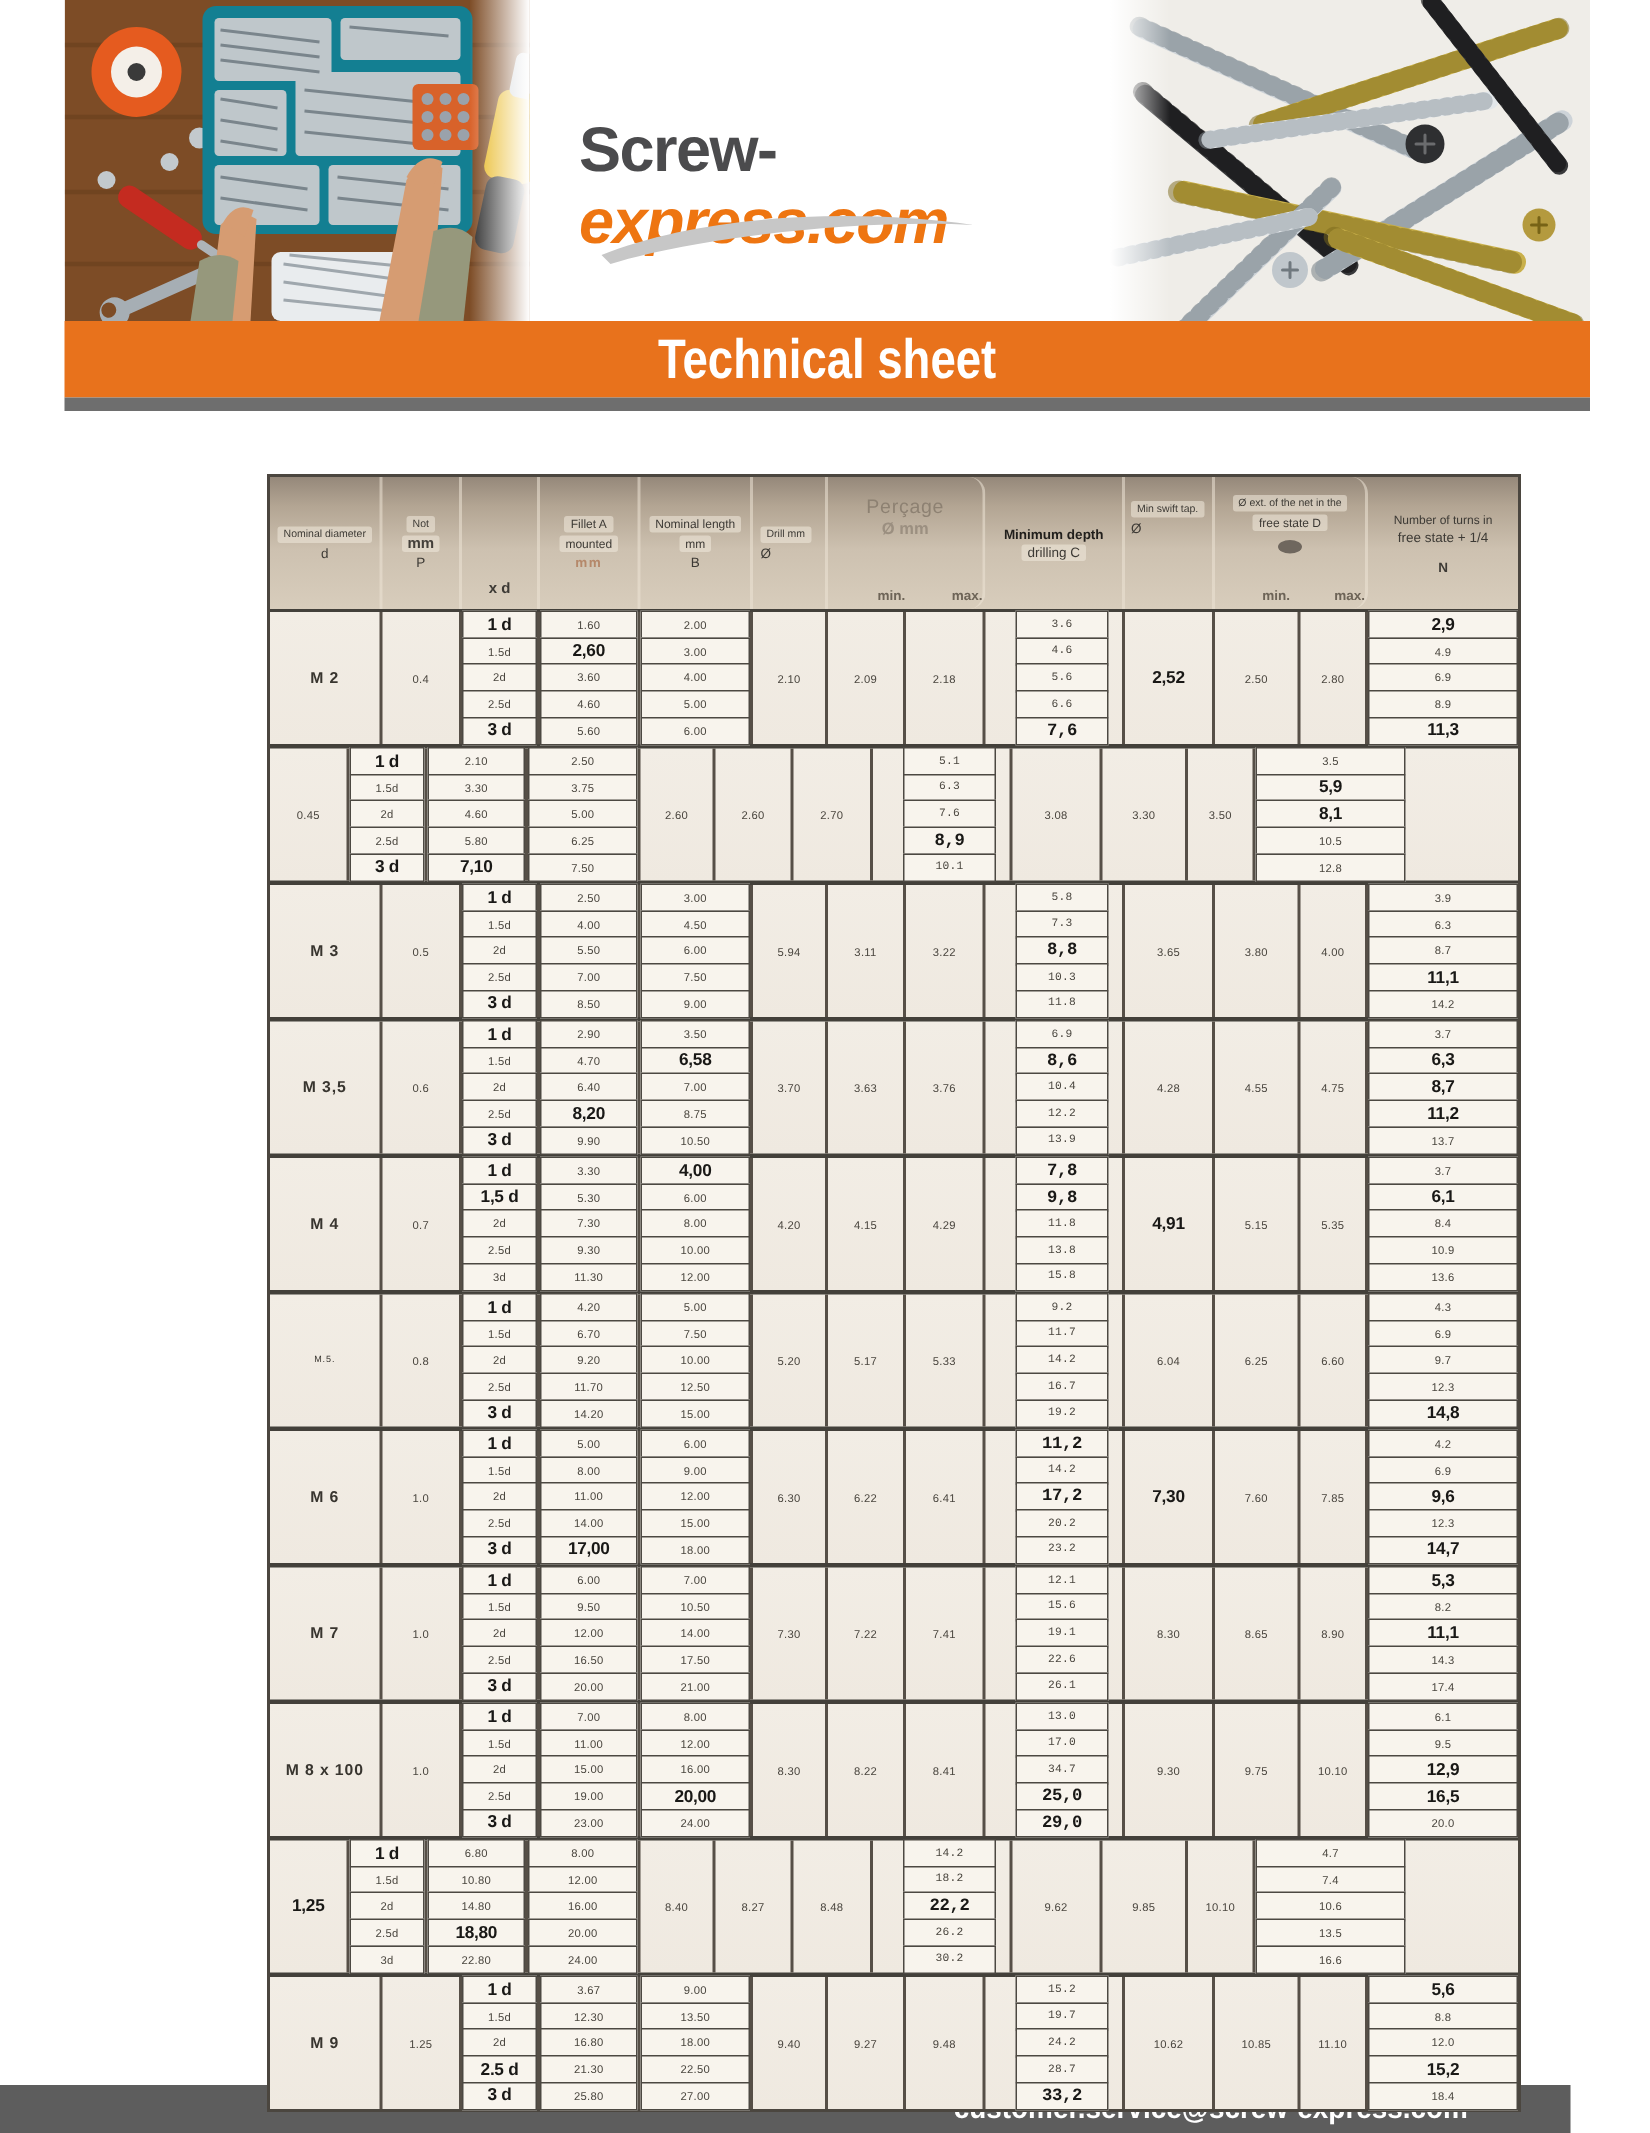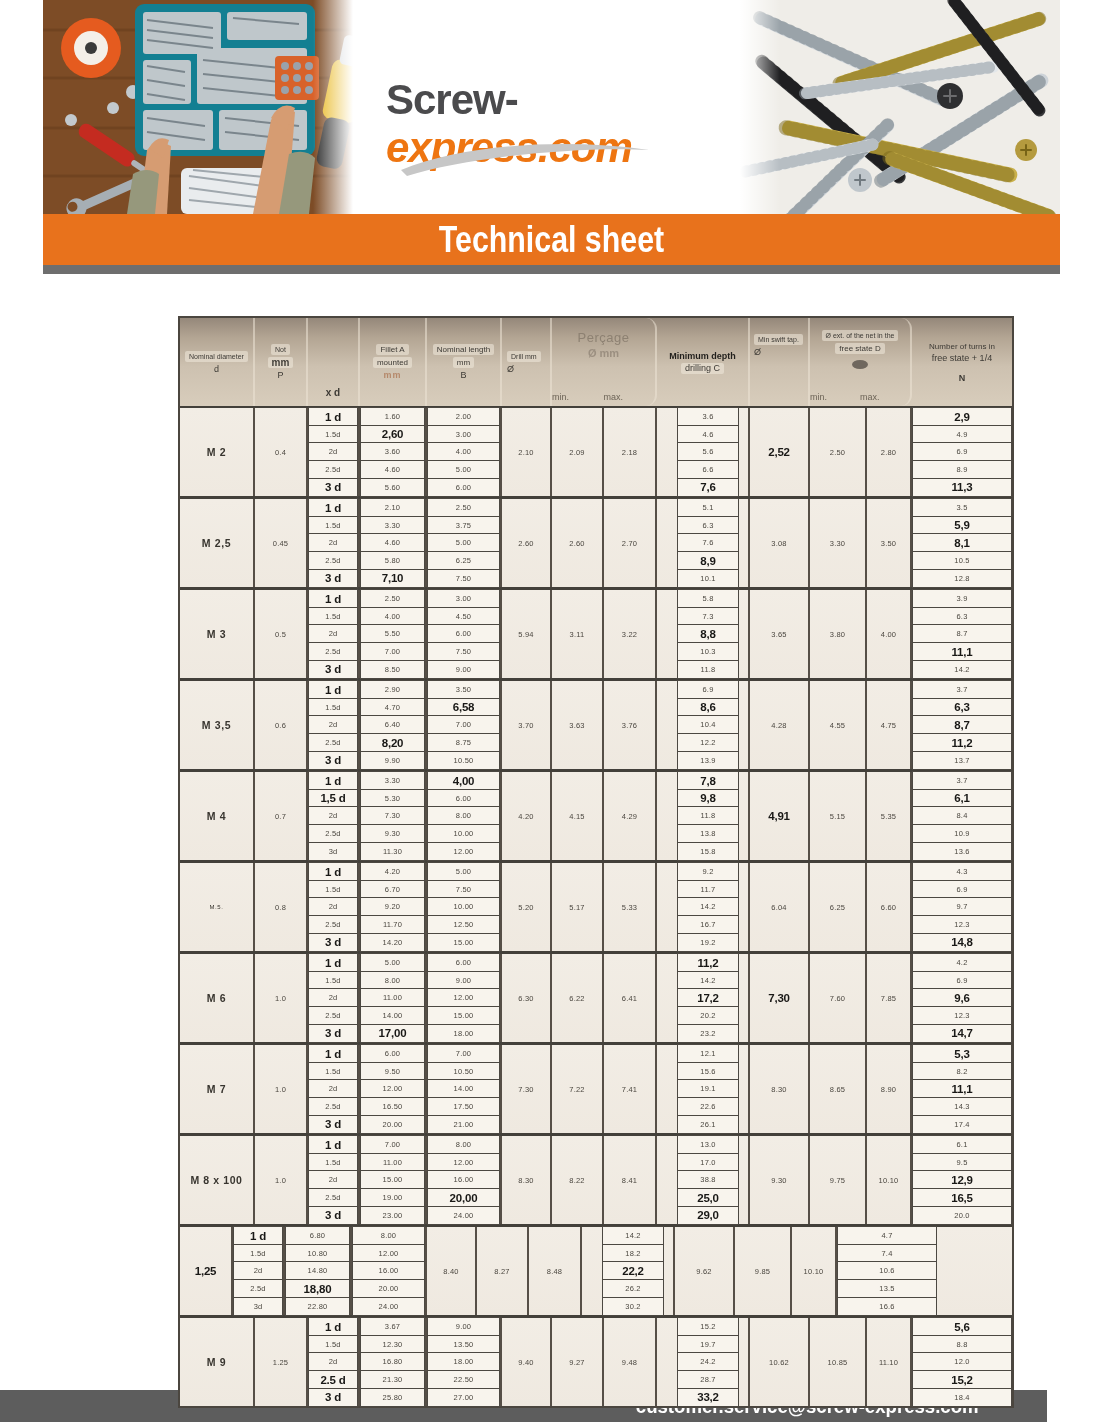--- a/index.html
+++ b/index.html
@@ -51,35 +51,35 @@
   .chip{background:rgba(240,233,221,.55);border-radius:2px;padding:0 4px;line-height:11px;}
   .h7{font-size:7px;}
   .h8{font-size:8px;}
   .h9{font-size:9px;}
   .h10{font-size:10px;font-weight:700;}
   .hmm{font-size:10px;font-weight:700;color:#44403a;}
   .horange{color:#b5886a;font-weight:700;font-size:9px;letter-spacing:1px;}
   .ptitle{font-size:13px;color:#8d8172;letter-spacing:.5px;}
   .ptitle2{font-size:11px;color:#9b8f80;font-weight:700;}
   .minmax{position:absolute;bottom:4px;left:0;right:0;display:flex;}
-  .minmax span{flex:1;text-align:left;font-size:9px;color:#6d6457;font-weight:400;}
+  .minmax span{flex:1;text-align:right;font-size:9px;color:#6d6457;font-weight:700;}
   .oval{width:16px;height:9px;border-radius:50%;background:#6f675e;margin-top:4px;}
   .hbottom{justify-content:flex-end;padding-bottom:8px;align-items:center;}
 
   
   .block{display:flex;height:88px;border-top:3px solid #43403a;
          background:linear-gradient(180deg,#f2ede5,#efe9e0);}
   .block:first-child{border-top:none;}
   .c{box-sizing:border-box;border-right:2px solid #564f47;display:flex;
      align-items:center;justify-content:center;}
   .c:last-child{border-right:none;}
   .boxes{flex-direction:column;align-items:stretch;justify-content:stretch;}
   .box{flex:1;display:flex;align-items:center;justify-content:center;
        background:#f8f4ed;border:1.6px solid #4c4842;margin:-0.8px 0;box-sizing:border-box;}
-  .w9.boxes .box{margin-left:20px;margin-right:9px;}
+  .w9.boxes .box{margin-left:20px;margin-right:9px;font-family:Liberation Mono, monospace;}
   .v{font-size:7.5px;color:#4a463f;letter-spacing:.2px;white-space:nowrap;}
   .v.b{font-size:11.5px;font-weight:700;color:#191816;letter-spacing:-.2px;}
   .size{font-size:10.5px;font-weight:700;color:#38352f;letter-spacing:.6px;white-space:nowrap;}
   .size.sm{font-size:6px;font-weight:400;}
 </style>
 </head>
 <body>
 
 <div class="photo" id="photo-left">
   <svg width="310" height="214" viewBox="0 0 310 214">
@@ -397,23 +397,20 @@
           </div>
           <div class="box">
             <span class="v">8.9</span>
           </div>
           <div class="box">
             <span class="v b">11,3</span>
           </div>
         </div>
       </div>
       <div class="block">
-        <div class="c single w1">
-          <span class="size">M 2,5</span>
-        </div>
         <div class="c single w2">
           <span class="v">0.45</span>
         </div>
         <div class="c boxes w3">
           <div class="box">
             <span class="v b">1 d</span>
           </div>
           <div class="box">
             <span class="v">1.5d</span>
           </div>
@@ -1248,21 +1245,21 @@
           <span class="v">8.41</span>
         </div>
         <div class="c boxes w9">
           <div class="box">
             <span class="v">13.0</span>
           </div>
           <div class="box">
             <span class="v">17.0</span>
           </div>
           <div class="box">
-            <span class="v">38.8</span>
+            <span class="v">34.7</span>
           </div>
           <div class="box">
             <span class="v b">25,0</span>
           </div>
           <div class="box">
             <span class="v b">29,0</span>
           </div>
         </div>
         <div class="c single w10">
           <span class="v">9.30</span>

